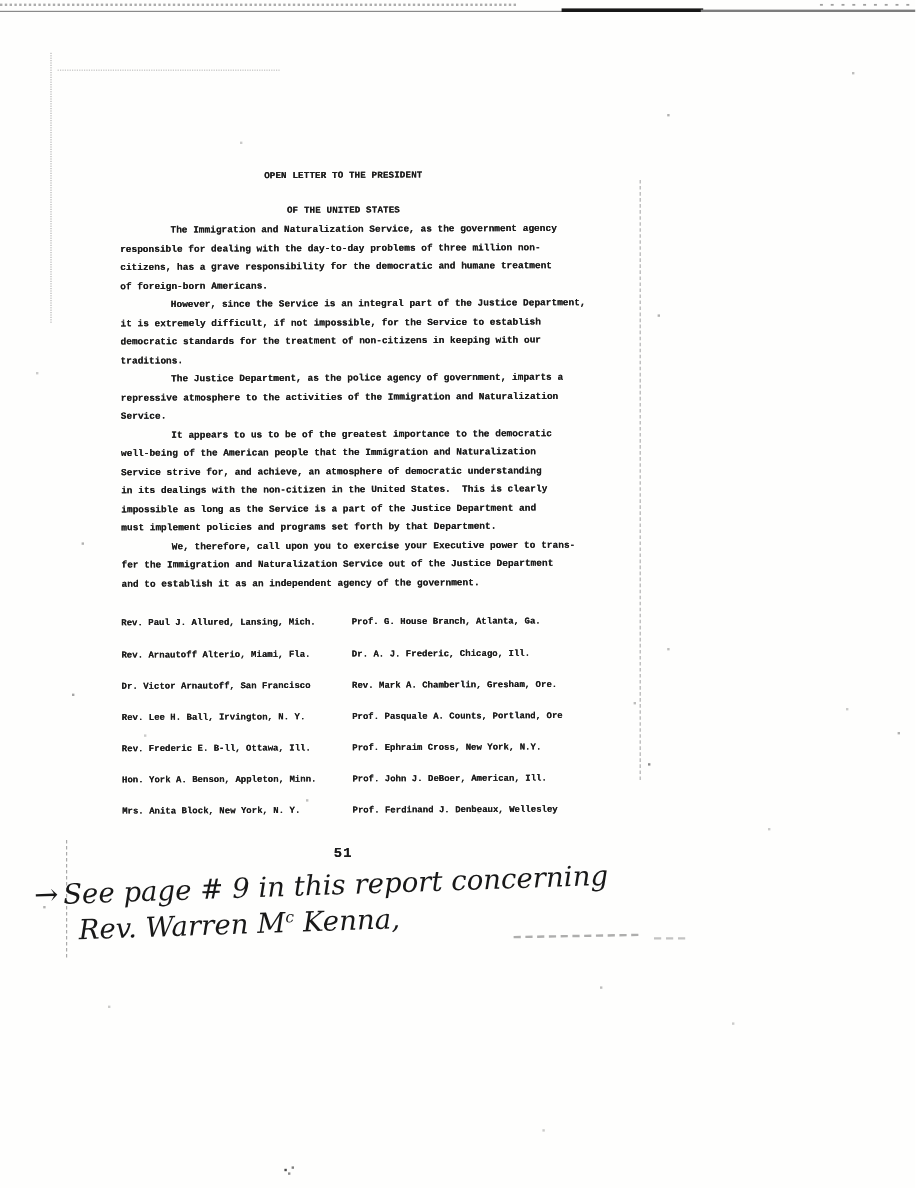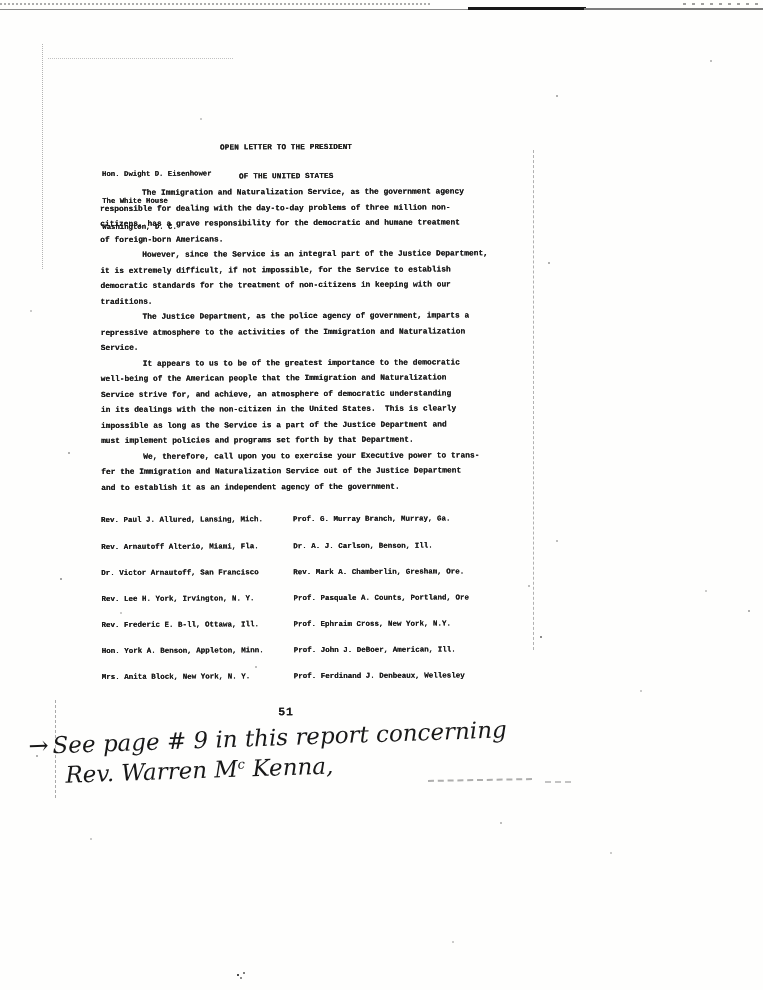--- a/index.html
+++ b/index.html
@@ -86,25 +86,20 @@
   <div class="fold-left2"></div>
   <div class="fold-right"></div>
   <div class="fold-annot"></div>
   <div class="speck"></div>
 
   <div class="letter-title typed">
     <div>OPEN LETTER TO THE PRESIDENT</div>
     <div>OF THE UNITED STATES</div>
   </div>
 
-  <div class="address typed">
-    <div>Hon. Dwight D. Eisenhower</div>
-    <div>The White House</div>
-    <div>Washington, D. C.</div>
-  </div>
 
   <div class="body-text typed">
     <div class="ln indent">The Immigration and Naturalization Service, as the government agency</div>
     <div class="ln">responsible for dealing with the day-to-day problems of three million non-</div>
     <div class="ln">citizens, has a grave responsibility for the democratic and humane treatment</div>
     <div class="ln">of foreign-born Americans.</div>
 
     <div class="ln indent">However, since the Service is an integral part of the Justice Department,</div>
     <div class="ln">it is extremely difficult, if not impossible, for the Service to establish</div>
     <div class="ln">democratic standards for the treatment of non-citizens in keeping with our</div>
@@ -124,28 +119,28 @@
     <div class="ln indent">We, therefore, call upon you to exercise your Executive power to trans-</div>
     <div class="ln">fer the Immigration and Naturalization Service out of the Justice Department</div>
     <div class="ln">and to establish it as an independent agency of the government.</div>
   </div>
 
   <div class="signatures typed">
     <div class="sig-col left">
       <div>Rev. Paul J. Allured, Lansing, Mich.</div>
       <div>Rev. Arnautoff Alterio, Miami, Fla.</div>
       <div>Dr. Victor Arnautoff, San Francisco</div>
-      <div>Rev. Lee H. York, Irvington, N. Y.</div>
+      <div>Rev. Lee H. Ball, Irvington, N. Y.</div>
       <div>Rev. Frederic E. B-ll, Ottawa, Ill.</div>
       <div>Hon. York A. Benson, Appleton, Minn.</div>
       <div>Mrs. Anita Block, New York, N. Y.</div>
     </div>
     <div class="sig-col right">
-      <div>Prof. G. Murray Branch, Murray, Ga.</div>
-      <div>Dr. A. J. Carlson, Benson, Ill.</div>
+      <div>Prof. G. House Branch, Atlanta, Ga.</div>
+      <div>Dr. A. J. Frederic, Chicago, Ill.</div>
       <div>Rev. Mark A. Chamberlin, Gresham, Ore.</div>
       <div>Prof. Pasquale A. Counts, Portland, Ore</div>
       <div>Prof. Ephraim Cross, New York, N.Y.</div>
       <div>Prof. John J. DeBoer, American, Ill.</div>
       <div>Prof. Ferdinand J. Denbeaux, Wellesley</div>
     </div>
   </div>
 
   <div class="page-number typed">51</div>
 

